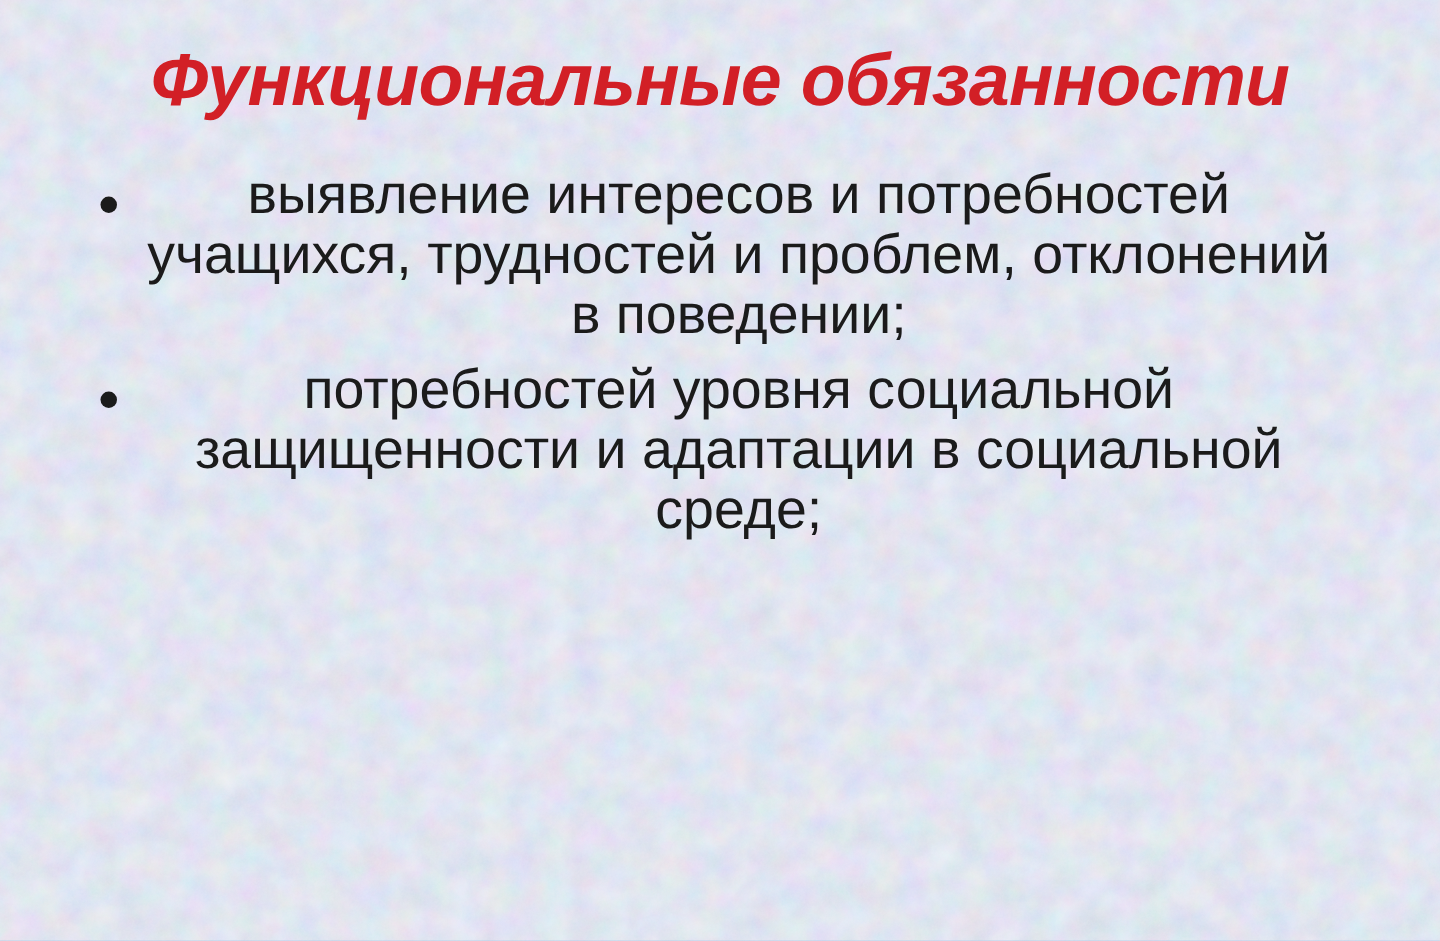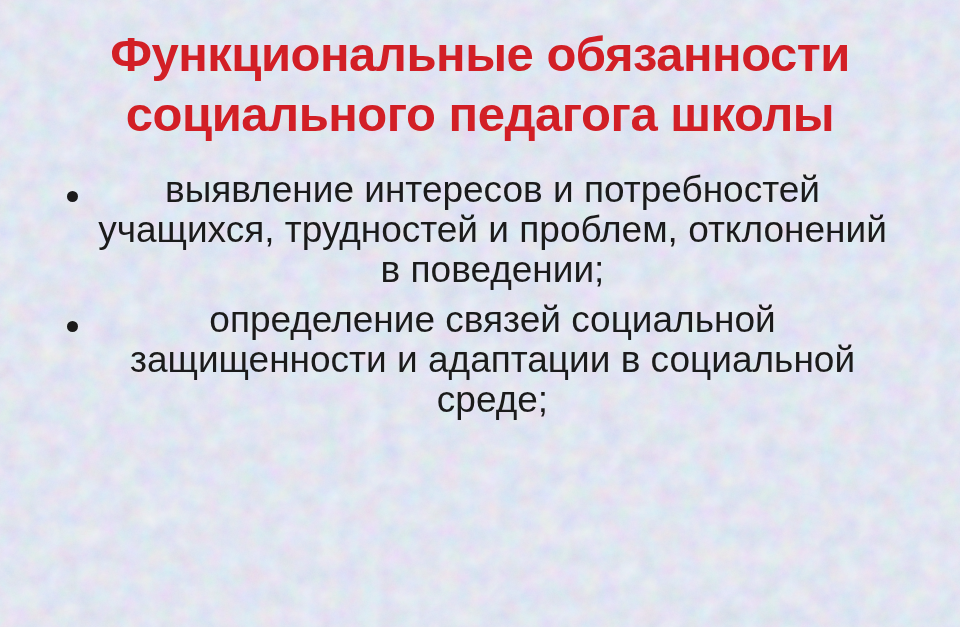--- a/index.html
+++ b/index.html
@@ -15,20 +15,21 @@
   }
   .slide{position:relative;width:960px;height:627px;overflow:hidden;}
   .bg{position:absolute;left:0;top:0;width:960px;height:627px;display:block;}
   .content{position:absolute;left:0;top:0;right:0;bottom:0;padding-top:24px;}
   h1.title{
     margin:0;
     text-align:center;
     font-size:49px;
     line-height:60px;
     font-weight:700;
+    font-style:italic;
     color:var(--title-color);
     letter-spacing:-0.5px;
   }
   .tline{display:block;}
   ul.bullets{
     list-style:none;
     margin:26px 70px 0 64px;
     padding:0;
     color:var(--body-text-color);
   }
@@ -74,22 +75,21 @@
     </defs>
     <rect x="0" y="0" width="960" height="627" style="fill:var(--background-base-color)"></rect>
     <rect x="0" y="0" width="960" height="627" filter="url(#mottle)" opacity="0.9"></rect>
     <rect x="0" y="0" width="960" height="627" filter="url(#grain)" opacity="0.5"></rect>
   </svg>
 
   <div class="content">
 
     <h1 class="title">
       <span class="tline">Функциональные обязанности</span>
-      <span class="tline">социального педагога школы</span>
     </h1>
 
     <ul class="bullets">
       <li>выявление интересов и потребностей учащихся, трудностей и проблем, отклонений в поведении;</li>
-      <li>определение связей социальной защищенности и адаптации в социальной среде;</li>
+      <li>потребностей уровня социальной защищенности и адаптации в социальной среде;</li>
     </ul>
 
   </div>
 </div>
 
 </body></html>

